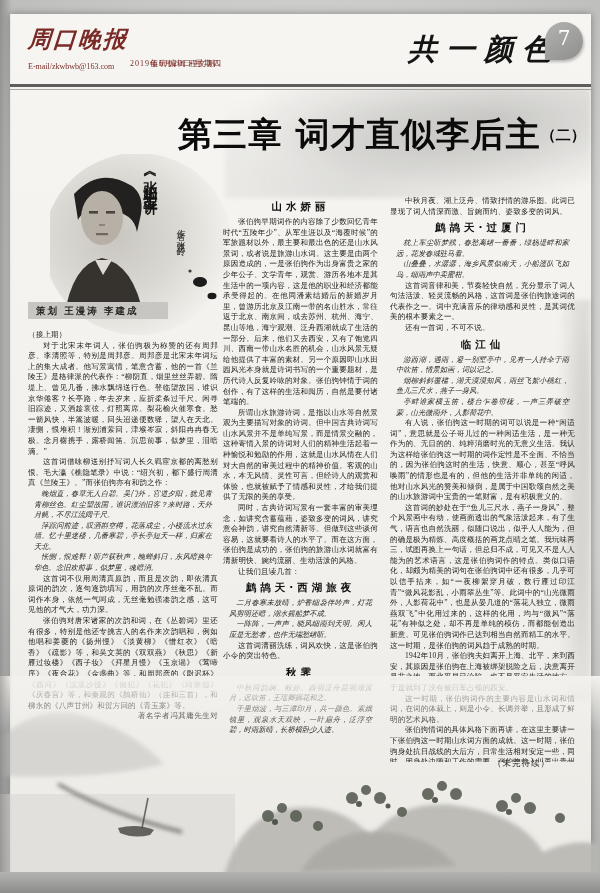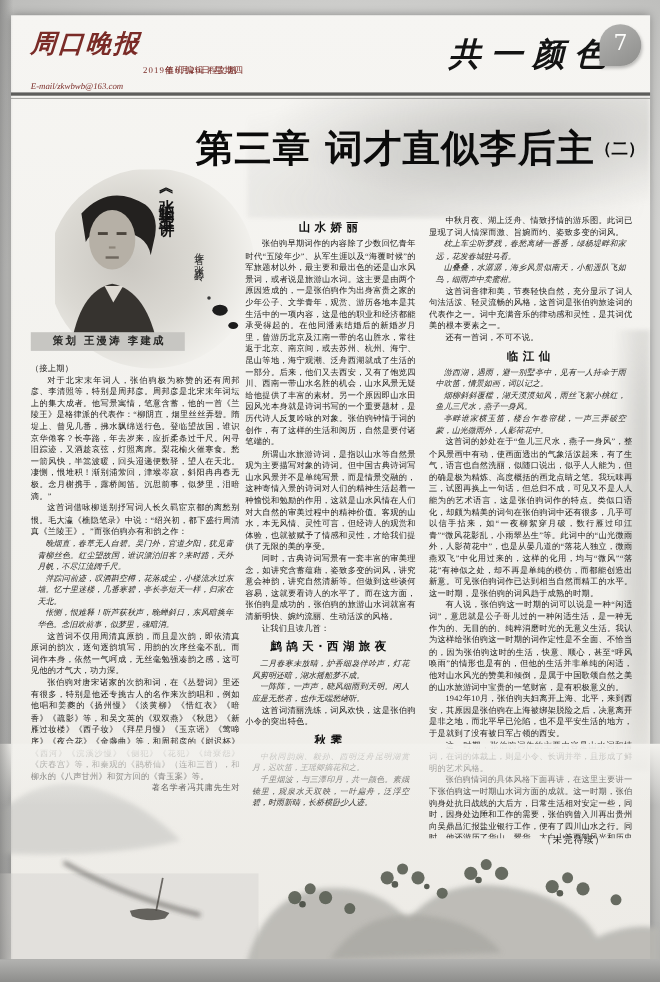--- a/index.html
+++ b/index.html
@@ -12,21 +12,21 @@
   .edge-left{position:absolute;left:0;top:0;width:12px;height:100%;
          background:linear-gradient(90deg,rgba(60,60,60,.35),rgba(60,60,60,0));}
   .edge-bottom{position:absolute;left:0;bottom:0;width:100%;height:21px;
          background:linear-gradient(180deg,#b3b3b1,#8d8d8b);}
   .abs{position:absolute;}
 
   
   .logo{left:28px;top:24px;font-size:23px;font-weight:bold;font-style:italic;
         color:#7a2b27;letter-spacing:2px;font-family:"DejaVu Serif",serif;transform:skewX(-4deg);}
   .date-line{left:130px;top:38px;font-size:8px;color:#7a2b27;letter-spacing:1px;margin-top:20px;}
-  .email-line{left:28px;top:74px;font-size:8px;color:#7a2b27;font-style:italic;}
+  .email-line{left:28px;top:62px;font-size:8px;color:#7a2b27;}
   .duty-line{left:150px;top:58px;font-size:8px;color:#7a2b27;letter-spacing:1px;}
   .section-title{left:408px;top:30px;font-size:29px;font-weight:bold;color:#141414;
         letter-spacing:9px;font-family:"DejaVu Serif",serif;font-style:italic;}
   .pin{left:545px;top:22px;width:38px;height:38px;background:linear-gradient(145deg,#b3b3b1,#8e8e8c);
        border-radius:50% 50% 50% 0;box-shadow:1px 2px 3px rgba(0,0,0,.25);}
   .pin span{position:absolute;left:0;top:4px;width:100%;text-align:center;
        font-size:20px;color:#fdfdfb;font-family:"DejaVu Serif",serif;}
   .rule1{left:10px;top:84px;width:581px;height:3px;background:#5d5d5b;}
   .rule2{left:10px;top:89px;width:581px;height:1px;background:#a9a9a6;}
 
@@ -47,21 +47,21 @@
   .headline .part{font-size:15px;font-weight:700;vertical-align:6px;letter-spacing:0;}
 
   
   .photo-svg{left:50px;top:154px;width:188px;height:182px;}
   .book-title{left:141px;top:166px;height:172px;writing-mode:vertical-rl;
       font-size:14px;font-weight:bold;color:#141414;letter-spacing:4px;}
   .book-author{left:174px;top:222px;height:120px;writing-mode:vertical-rl;
       font-size:9px;color:#222;letter-spacing:3px;}
   .plan-bar{left:28px;top:302px;width:140px;height:17px;background:#c7c6c2;
       color:#262624;font-size:9.5px;font-weight:bold;line-height:17px;
-      padding-left:20px;letter-spacing:2px;font-family:"DejaVu Sans",sans-serif;box-sizing:border-box;}
+      padding-left:8px;letter-spacing:2px;font-family:"DejaVu Sans",sans-serif;box-sizing:border-box;}
 
   
   .col{position:absolute;color:#1d1c1a;text-align:justify;overflow:hidden;}
   #col1{left:28px;top:330px;width:190px;height:392px;}
   #col2{left:223px;top:196px;width:155px;height:616px;}
   #col3{left:390px;top:196px;width:185px;height:566px;}
   .blk-p{font-size:7.5px;line-height:10.6px;text-indent:2em;letter-spacing:.2px;}
   .blk-lead{font-size:7.5px;line-height:10.6px;letter-spacing:.2px;}
   .blk-h{font-size:10.5px;font-weight:bold;text-align:center;letter-spacing:4px;
       margin:4px 0 3px 0;color:#101010;font-family:"DejaVu Sans",sans-serif;}
@@ -144,30 +144,31 @@
       <div class="blk-h">鹧鸪天·西湖旅夜</div>
       <div class="blk-poem">二月春寒未放晴，炉香细袅伴吟声，灯花风剪明还暗，湖水摇船梦不成。</div>
       <div class="blk-poem">一阵阵，一声声，晓风细雨到天明。闲人应是无愁者，也作无端愁绪听。</div>
       <div class="blk-p">这首词清丽洗练，词风欢快，这是张伯驹小令的突出特色。</div>
       <div class="blk-h">秋霁</div>
       <div class="blk-poem">中秋同韵娴、毅孙、西明泛舟昆明湖赏月，迟吹笛，王瑶卿摘花和之。</div>
       <div class="blk-poem">千里烟波，与三潭印月，共一颜色。素娥镜里，观泉水天双映，一叶扁舟，泛浮空碧，时雨新晴，长桥横卧少人迹。</div>
     </div>
   <div id="col3" class="col">
       <div class="blk-p">中秋月夜、湖上泛舟、情致抒情的游乐图。此词已显现了词人情深而激、旨婉而约、姿致多变的词风。</div>
+      <div class="blk-h">鹧鸪天·过厦门</div>
       <div class="blk-poem">枕上车尘听梦残，春愁离绪一番番，绿杨堤畔和家远，花发春城驻马看。</div>
       <div class="blk-poem">山叠叠，水潺潺，海乡风景似南天，小船遥队飞如鸟，细雨声中卖蜜柑。</div>
       <div class="blk-p">这首词音律和美，节奏轻快自然，充分显示了词人句法活泼、轻灵流畅的风格，这首词是张伯驹旅途词的代表作之一。词中充满音乐的律动感和灵性，是其词优美的根本要素之一。</div>
       <div class="blk-p">还有一首词，不可不说。</div>
       <div class="blk-h">临江仙</div>
       <div class="blk-poem">游西湖，遇雨，避一别墅亭中，见有一人持伞于雨中吹笛，情景如画，词以记之。</div>
       <div class="blk-poem">烟柳斜斜覆槛，湖天漠漠知风，雨丝飞絮小桃红，鱼儿三尺水，燕子一身风。</div>
       <div class="blk-poem">亭畔谁家横玉笛，楼台乍卷帘栊，一声三弄破空蒙，山光微雨外，人影荷花中。</div>
+      <div class="blk-p">有人说，张伯驹这一时期的词可以说是一种“闲适词”，意思就是公子哥儿过的一种闲适生活，是一种无作为的、无目的的、纯粹消磨时光的无意义生活。我认为这样给张伯驹这一时期的词作定性是不全面、不恰当的，因为张伯驹这时的生活，快意、顺心，甚至“呼风唤雨”的情形也是有的，但他的生活并非单纯的闲适，他对山水风光的赞美和倾倒，是属于中国歌颂自然之美的山水旅游词中宝贵的一笔财富，是有积极意义的。</div>
       <div class="blk-p">这首词的妙处在于“鱼儿三尺水，燕子一身风”，整个风景画中有动，使画面透出的气象活泼起来，有了生气，语言也自然洗丽，似随口说出，似乎人人能为，但的确是极为精炼、高度概括的画龙点睛之笔。我玩味再三，试图再换上一句话，但总归不成，可见又不是人人能为的艺术语言，这是张伯驹词作的特点。类似口语化，却颇为精美的词句在张伯驹词中还有很多，几乎可以信手拈来，如“一夜柳絮穿月破，数行雁过印江青”“微风花影乱，小雨翠丛生”等。此词中的“山光微雨外，人影荷花中”，也是从晏几道的“落花人独立，微雨燕双飞”中化用过来的，这样的化用，均与“微风”“落花”有神似之处，却不再是单纯的模仿，而都能创造出新意。可见张伯驹词作已达到相当自然而精工的水平。这一时期，是张伯驹的词风趋于成熟的时期。</div>
-      <div class="blk-p">有人说，张伯驹这一时期的词可以说是一种“闲适词”，意思就是公子哥儿过的一种闲适生活，是一种无作为的、无目的的、纯粹消磨时光的无意义生活。我认为这样给张伯驹这一时期的词作定性是不全面、不恰当的，因为张伯驹这时的生活，快意、顺心，甚至“呼风唤雨”的情形也是有的，但他的生活并非单纯的闲适，他对山水风光的赞美和倾倒，是属于中国歌颂自然之美的山水旅游词中宝贵的一笔财富，是有积极意义的。</div>
       <div class="blk-p">1942年10月，张伯驹夫妇离开上海、北平，来到西安，其原因是张伯驹在上海被绑架脱险之后，决意离开是非之地，而北平早已沦陷，也不是平安生活的地方，于是就到了没有被日军占领的西安。</div>
       <div class="blk-p">这一时期，张伯驹词作的主要内容是山水词和情词，在词的体裁上，则是小令、长调并举，且形成了鲜明的艺术风格。</div>
       <div class="blk-p">张伯驹情词的具体风格下面再讲，在这里主要讲一下张伯驹这一时期山水词方面的成就。这一时期，张伯驹身处抗日战线的大后方，日常生活相对安定一些，同时，因身处边陲和工作的需要，张伯驹曾入川再出贵州向吴鼎昌汇报盐业银行工作，便有了四川山水之行。同时，他还游历了华山、翠华、太白山等西部风光和历史景点，就有了数量较多的山水旅游词。</div>
     </div>
 
   <div class="abs to-be-continued">（未完待续）</div>
 
   <svg class="landscape-svg abs" viewBox="0 0 600 196">
     <defs>
       <filter id="soft">

